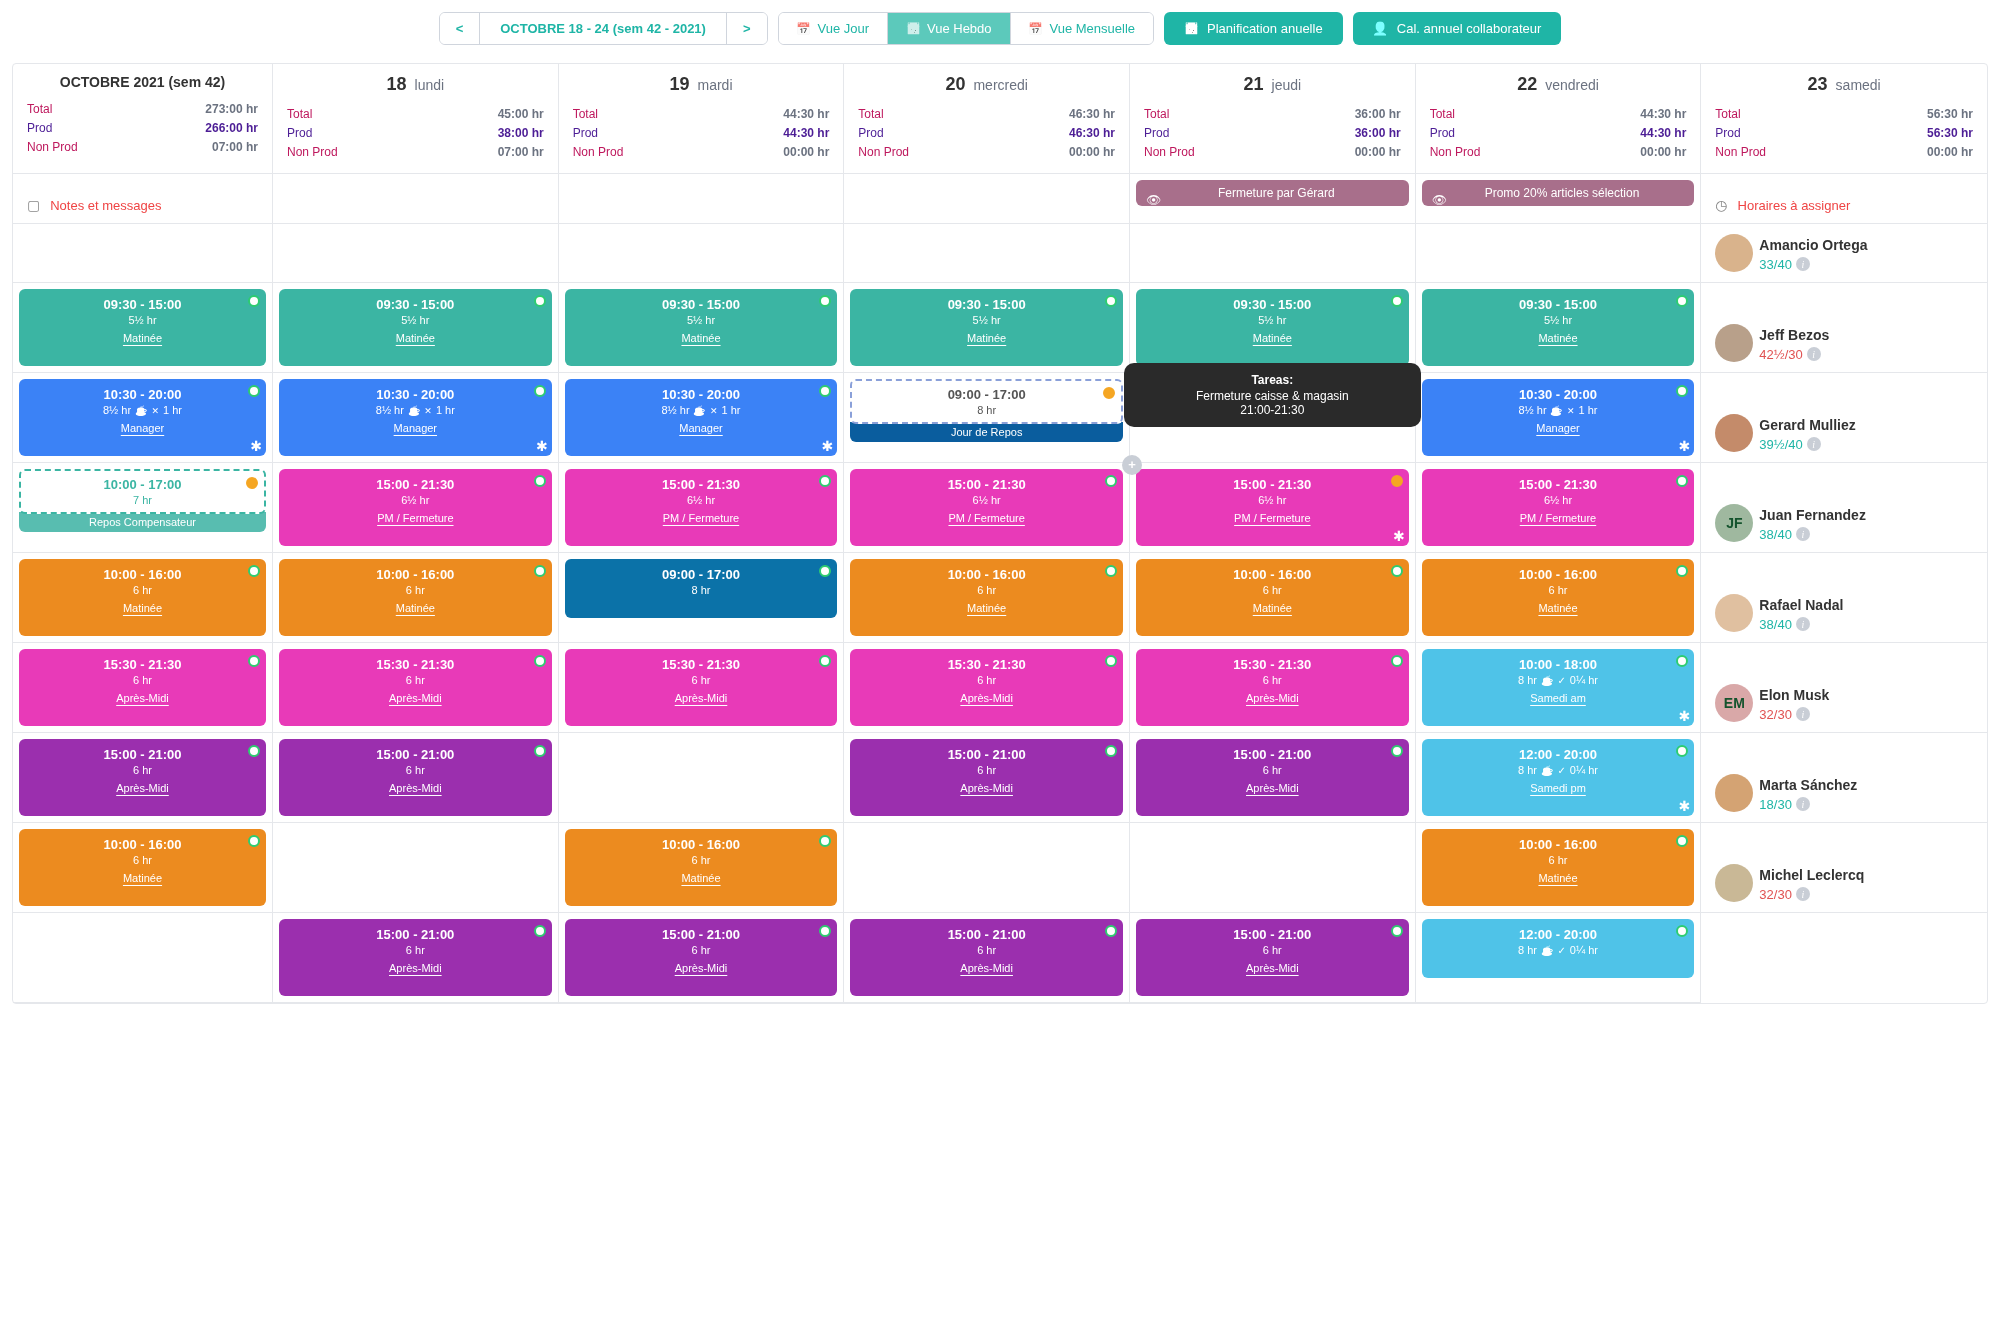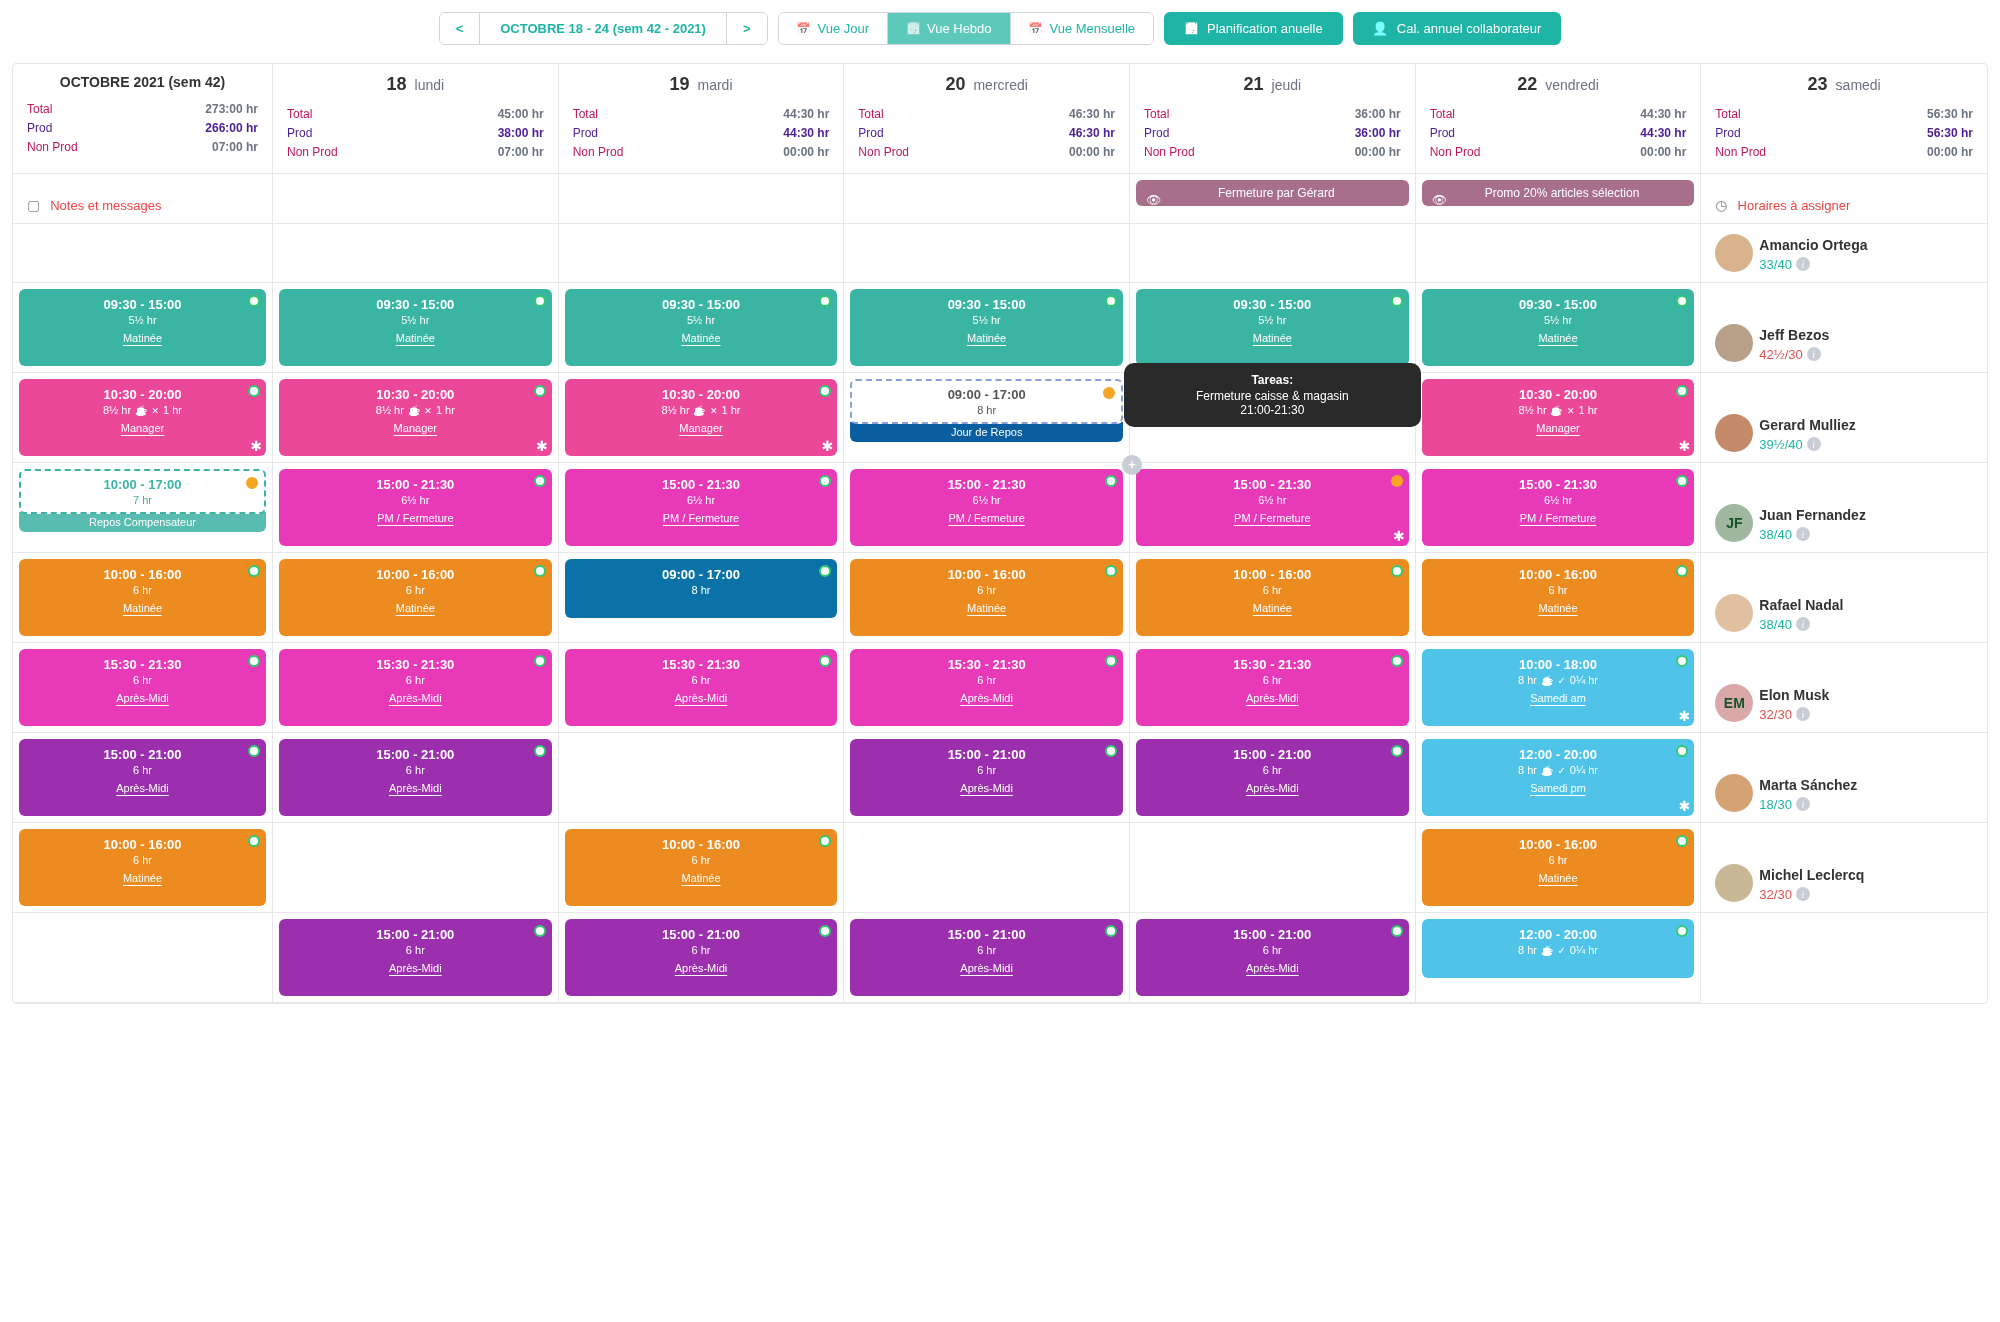--- a/index.html
+++ b/index.html
@@ -55,21 +55,21 @@
 .shift .dur { font-size: 11px; margin-top: 2px; display: flex; justify-content: center; align-items: center; gap: 4px; }
 .shift .tag { font-size: 11px; margin-top: 4px; padding-top: 2px; text-decoration: underline; text-underline-offset: 3px; }
 .shift .dot { position: absolute; top: 6px; right: 6px; width: 12px; height: 12px; border-radius: 50%; background: #fff; border: 2px solid #2ecc71; }
 .shift .dot.orange { border-color: #f5a623; background: #f5a623; }
 .shift .star { position: absolute; bottom: 2px; right: 4px; color: #fff; font-size: 14px; }
 .shift .cup::before { content: "☕"; font-size: 10px; filter: brightness(5); }
 .shift .x::before { content: "✕"; font-size: 9px; }
 .shift .check::before { content: "✓"; font-size: 10px; }
 
 .c-teal { background: #3bb5a3; }
-.c-purple { background: #ec4899; }
+.c-purple { background: #3b82f6; }
 .c-magenta { background: #e83ab8; }
 .c-dkpurple { background: #9b2fae; }
 .c-orange { background: #ec8b1f; }
 .c-blue { background: #0b72a8; }
 .c-sky { background: #4fc3e8; }
 
 .dashed { border: 2px dashed #3bb5a3; background: #fff; }
 .dashed .time { color: #3bb5a3; }
 .dashed .dur { color: #3bb5a3; }
 .dashed .dot { border-color: #f5a623; background: #f5a623; }

